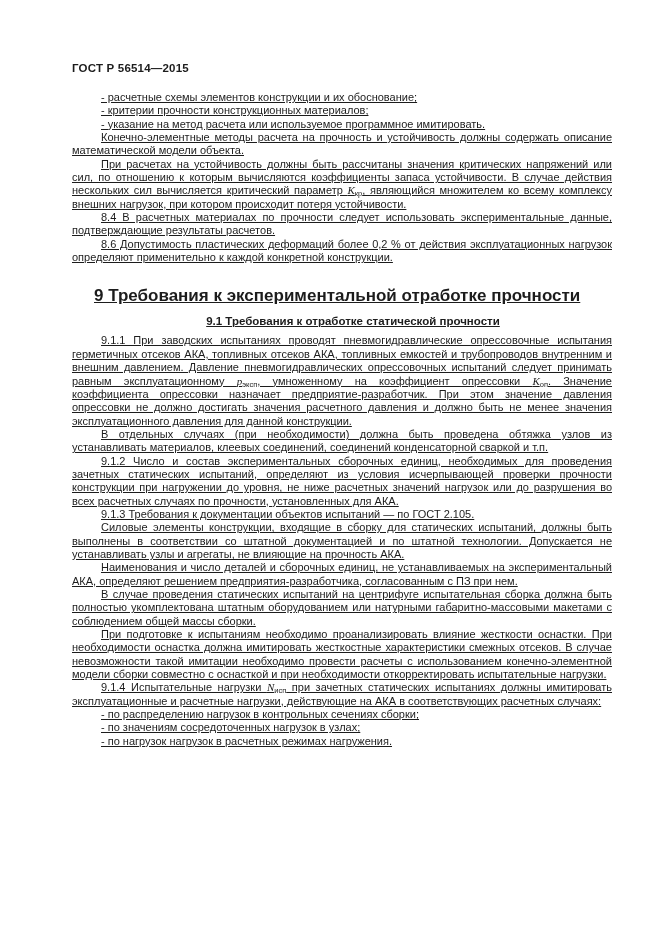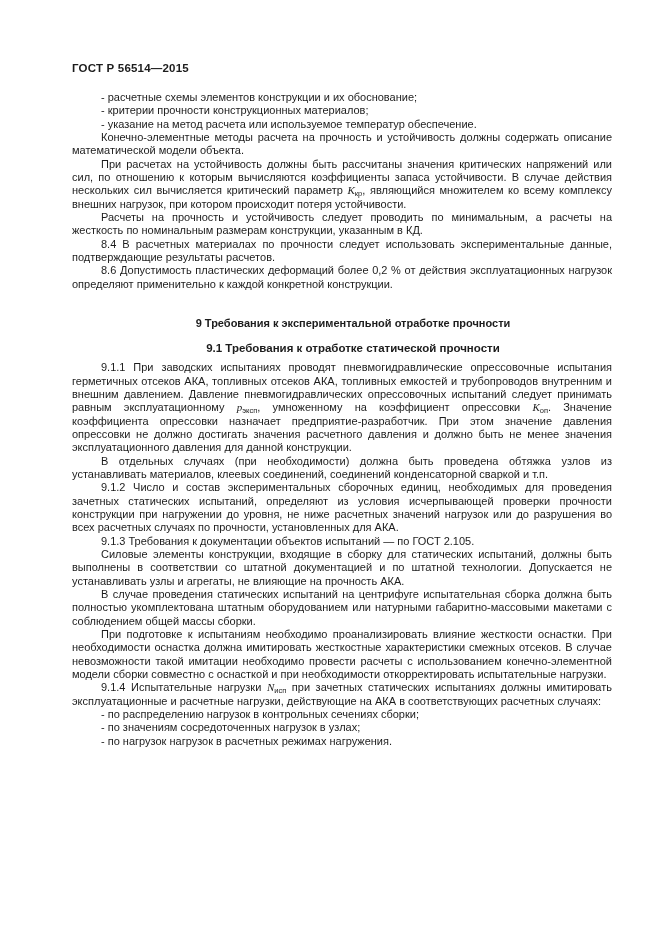--- a/index.html
+++ b/index.html
@@ -21,31 +21,32 @@
     letter-spacing: 0.2px;
   }
   .doc-body {
     position: absolute;
     top: 91px;
     left: 72px;
     width: 540px;
     font-size: 11px;
     line-height: 13.35px;
     text-align: justify;
+    text-decoration: underline;
   }
   .doc-body p { margin: 0; }
   p.par { text-indent: 29px; }
   p.list-par { text-indent: 29px; text-align: left; }
   h1.sec-heading {
-    font-size: 11px;
+    font-size: 17px;
     line-height: 16px;
     font-weight: bold;
     margin: 24px 0 0 0;
     text-indent: 22px;
-    text-align: center;
+    text-align: left;
   }
   h2.sub-heading {
     font-size: 11.5px;
     line-height: 14px;
     font-weight: bold;
     margin: 10px 0 6px 0;
     text-indent: 22px;
     text-align: center;
   }
   .math-var { white-space: nowrap; }
@@ -64,33 +65,33 @@
 </style>
 </head>
 <body>
 
 <div class="page">
   <div class="doc-header">ГОСТ Р 56514—2015</div>
 
   <div class="doc-body">
       <p class="list-par">- расчетные схемы элементов конструкции и их обоснование;</p>
       <p class="list-par">- критерии прочности конструкционных материалов;</p>
-      <p class="list-par">- указание на метод расчета или используемое температур обеспечение.</p>
+      <p class="list-par">- указание на метод расчета или используемое программное имитировать.</p>
       <p class="par">Конечно-элементные методы расчета на прочность и устойчивость должны содержать описание математической модели объекта.</p>
       <p class="par">При расчетах на устойчивость должны быть рассчитаны значения критических напряжений или сил, по отношению к которым вычисляются коэффициенты запаса устойчивости. В случае действия нескольких сил вычисляется критический параметр <span class="math-var"><i>К</i><sub>кр</sub></span>, являющийся множителем ко всему комплексу внешних нагрузок, при котором происходит потеря устойчивости.</p>
-      <p class="par">Расчеты на прочность и устойчивость следует проводить по минимальным, а расчеты на жесткость по номинальным размерам конструкции, указанным в КД.</p>
       <p class="par">8.4 В расчетных материалах по прочности следует использовать экспериментальные данные, подтверждающие результаты расчетов.</p>
       <p class="par">8.6 Допустимость пластических деформаций более 0,2 % от действия эксплуатационных нагрузок определяют применительно к каждой конкретной конструкции.</p>
       <h1 class="sec-heading">9 Требования к экспериментальной отработке прочности</h1>
       <h2 class="sub-heading">9.1 Требования к отработке статической прочности</h2>
       <p class="par">9.1.1 При заводских испытаниях проводят пневмогидравлические опрессовочные испытания герметичных отсеков АКА, топливных отсеков АКА, топливных емкостей и трубопроводов внутренним и внешним давлением. Давление пневмогидравлических опрессовочных испытаний следует принимать равным эксплуатационному <span class="math-var"><i>p</i><sub>эксп</sub></span>, умноженному на коэффициент опрессовки <span class="math-var"><i>К</i><sub>оп</sub></span>. Значение коэффициента опрессовки назначает предприятие-разработчик. При этом значение давления опрессовки не должно достигать значения расчетного давления и должно быть не менее значения эксплуатационного давления для данной конструкции.</p>
       <p class="par">В отдельных случаях (при необходимости) должна быть проведена обтяжка узлов из устанавливать материалов, клеевых соединений, соединений конденсаторной сваркой и т.п.</p>
       <p class="par">9.1.2 Число и состав экспериментальных сборочных единиц, необходимых для проведения зачетных статических испытаний, определяют из условия исчерпывающей проверки прочности конструкции при нагружении до уровня, не ниже расчетных значений нагрузок или до разрушения во всех расчетных случаях по прочности, установленных для АКА.</p>
       <p class="par">9.1.3 Требования к документации объектов испытаний — по ГОСТ 2.105.</p>
       <p class="par">Силовые элементы конструкции, входящие в сборку для статических испытаний, должны быть выполнены в соответствии со штатной документацией и по штатной технологии. Допускается не устанавливать узлы и агрегаты, не влияющие на прочность АКА.</p>
+      <p class="par">Наименования и число деталей и сборочных единиц, не устанавливаемых на экспериментальный АКА, определяют решением предприятия-разработчика, согласованным с ПЗ при нем.</p>
       <p class="par">В случае проведения статических испытаний на центрифуге испытательная сборка должна быть полностью укомплектована штатным оборудованием или натурными габаритно-массовыми макетами с соблюдением общей массы сборки.</p>
       <p class="par">При подготовке к испытаниям необходимо проанализировать влияние жесткости оснастки. При необходимости оснастка должна имитировать жесткостные характеристики смежных отсеков. В случае невозможности такой имитации необходимо провести расчеты с использованием конечно-элементной модели сборки совместно с оснасткой и при необходимости откорректировать испытательные нагрузки.</p>
       <p class="par">9.1.4 Испытательные нагрузки <span class="math-var"><i>N</i><sub>исп</sub></span> при зачетных статических испытаниях должны имитировать эксплуатационные и расчетные нагрузки, действующие на АКА в соответствующих расчетных случаях:</p>
       <p class="list-par">- по распределению нагрузок в контрольных сечениях сборки;</p>
       <p class="list-par">- по значениям сосредоточенных нагрузок в узлах;</p>
       <p class="list-par">- по нагрузок нагрузок в расчетных режимах нагружения.</p>
     </div>
 
   <div class="page-number">11</div>
 </div>

